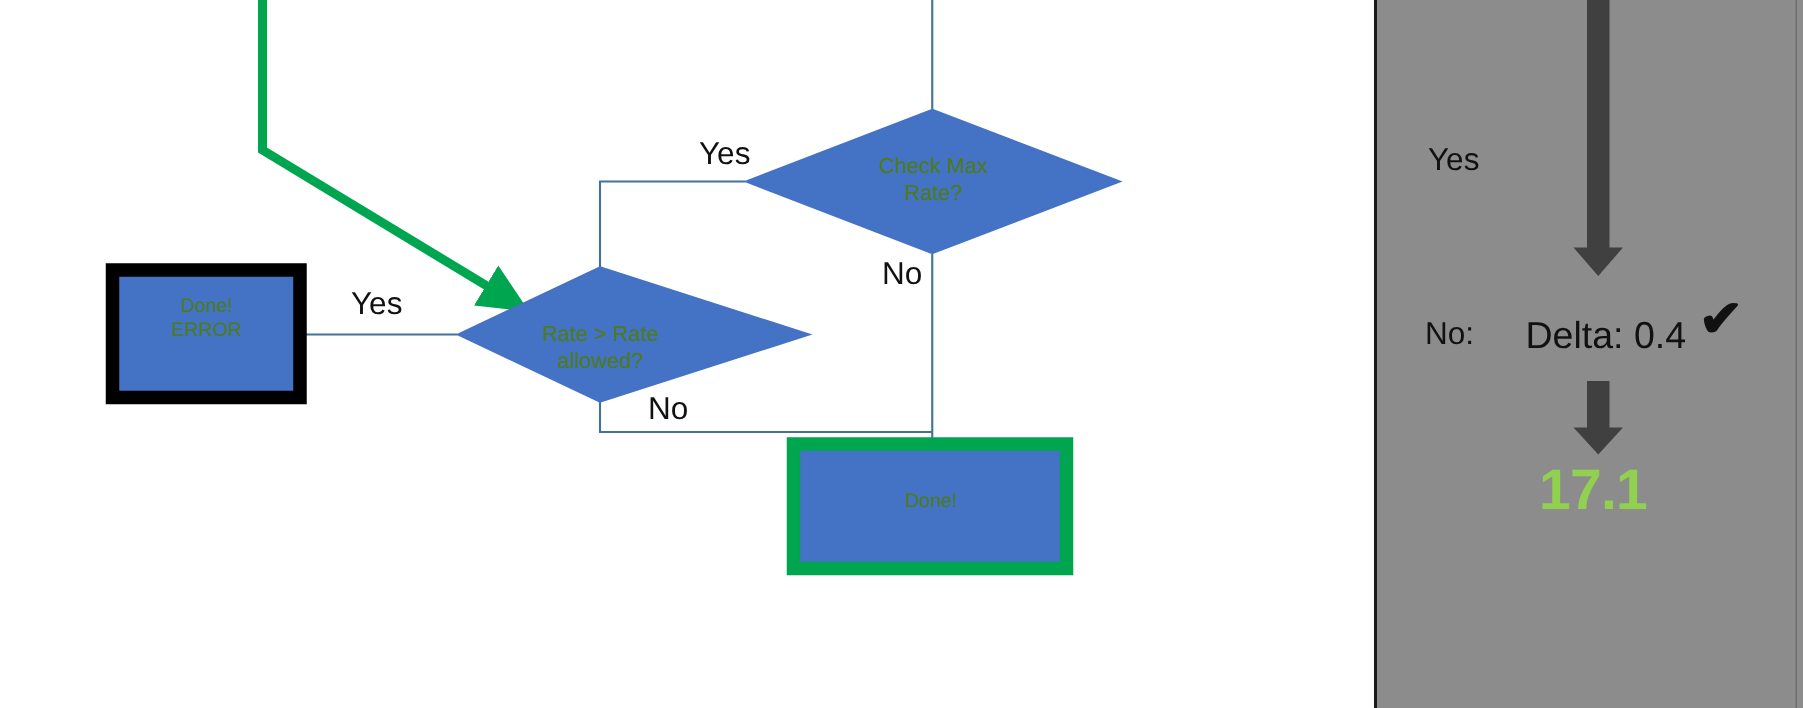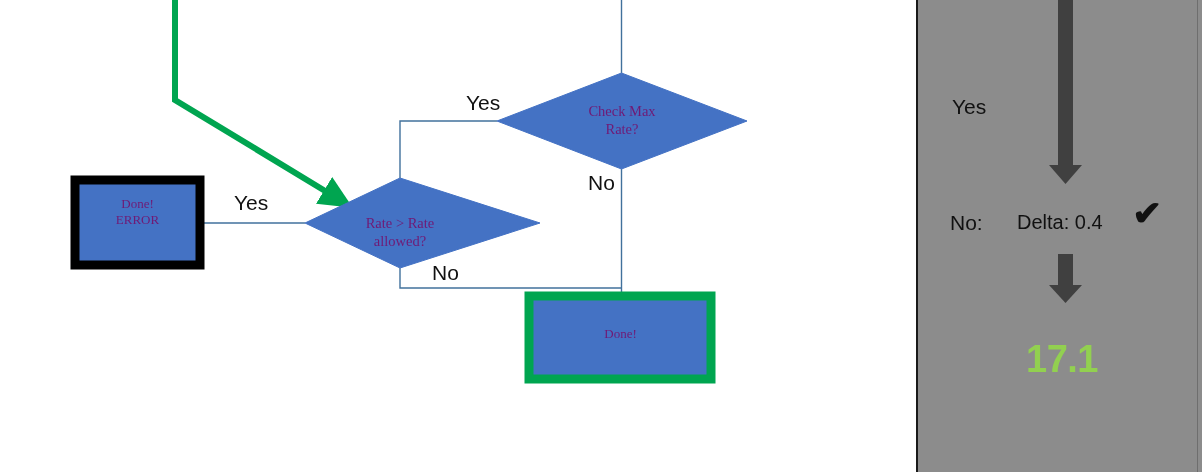--- a/index.html
+++ b/index.html
@@ -39,22 +39,22 @@
     color: #000000;
     font-family: "Liberation Sans", sans-serif;
     line-height: 1;
   }
   .lbl-yn {
     font-size: 21px;
     color: #111111;
   }
   .node-text {
     position: absolute;
-    color: #701a75;
-    font-family: Liberation Serif, serif;
+    color: #4d7c0f;
+    font-family: Liberation Sans, sans-serif;
     text-align: center;
     white-space: pre-line;
     line-height: 1.22;
   }
   .node-text.diamond {
     font-size: 14.5px;
   }
   .node-text.terminal {
     font-size: 13px;
   }
@@ -82,31 +82,30 @@
   }
   .panel-text {
     position: absolute;
     color: #111111;
     font-family: "Liberation Sans", sans-serif;
     white-space: nowrap;
     line-height: 1;
   }
   .panel-yes { font-size: 21px; }
   .panel-no  { font-size: 21px; }
-  .panel-delta { font-size: 20px; }
+  .panel-delta { font-size: 25px; }
   .panel-check {
     font-size: 34px;
     font-weight: 700;
     transform: scaleX(1.05);
   }
   .panel-value {
     font-size: 38px;
     font-weight: 700;
     letter-spacing: -0.5px;
-    margin-top: 32px;
   }
 </style>
 </head>
 <body>
 
 <div id="screen">
 
   <div id="flow-canvas">
 
     <svg id="flow-svg" width="916" height="472" viewBox="0 0 916 472">

